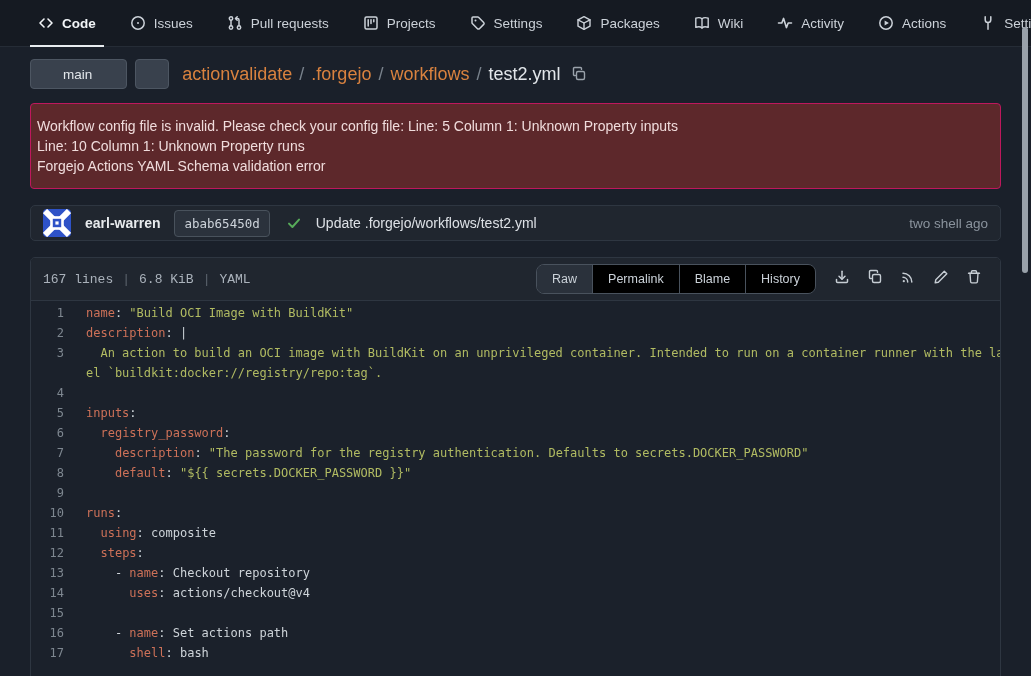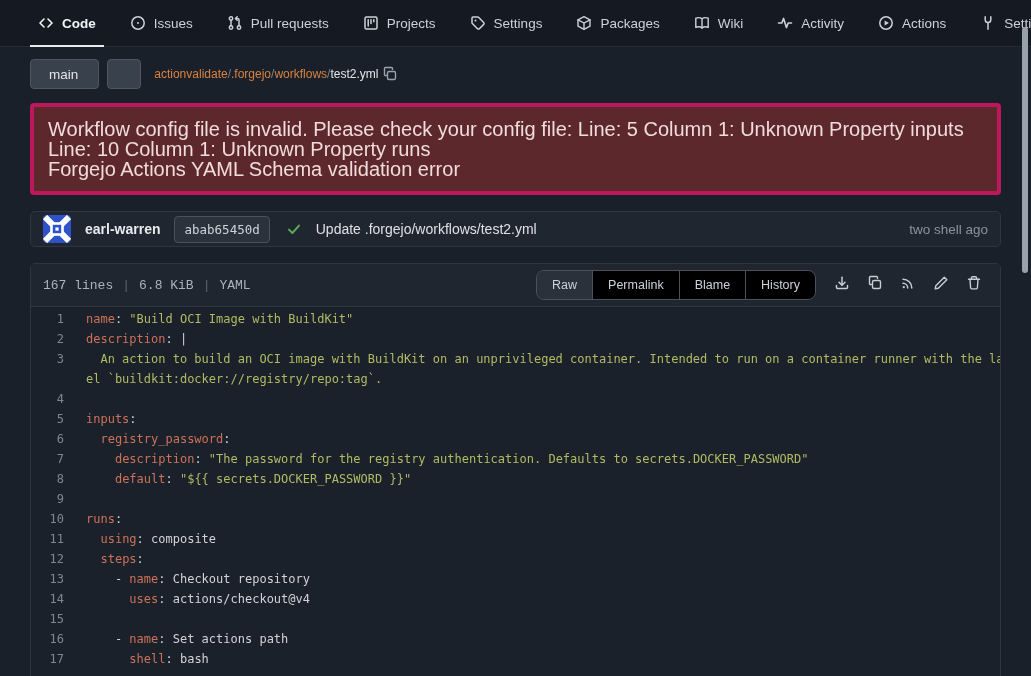--- a/index.html
+++ b/index.html
@@ -29,33 +29,33 @@
   }
   .nav-spacer { flex:1; }
 
   
   .toolbar { margin:12px 30px 0; display:flex; align-items:center; height:30px; }
   .btn {
     display:flex; align-items:center; gap:7px; height:30px;
     background:#39414d; border:1px solid #4d5662; border-radius:4px;
     color:#e2e6ea; font-size:13.5px; cursor:pointer;
   }
-  .btn-branch { padding:0 11px; }
+  .btn-branch { padding:0 25px; }
   .btn-compare { width:34px; justify-content:center; margin-left:8px; }
   .caret { margin-left:2px; color:#aeb6bf; }
-  .breadcrumb { display:flex; align-items:center; margin-left:13px; font-size:12px; }
+  .breadcrumb { display:flex; align-items:center; gap:7px; margin-left:13px; font-size:18px; }
   .crumb-link { color:#d9823f; cursor:pointer; }
   .crumb-sep { color:#79828c; }
   .crumb-current { color:#e2e6ea; }
   .crumb-copy { color:#9aa2ab; margin-left:4px; cursor:pointer; }
 
   
   .error-banner {
-    margin:14px 30px 0; background:#5d282b; border:4px solid #be185d; border-radius:4px;
-    padding:12px 14px; color:#f0dcdc; font-size:20px; line-height:20px;
+    margin:14px 30px 0; background:#5d282b; border:1px solid #be185d; border-radius:4px;
+    padding:12px 6px; color:#f0dcdc; font-size:14px; line-height:20px;
   }
 
   
   .commit-box {
     margin:16px 30px 0; height:36px; background:#20262f; border:1px solid #2e3641;
     border-radius:5px; display:flex; align-items:center; padding:0 12px; gap:14px; font-size:14px;
   }
   .avatar { width:28px; height:28px; border-radius:4px; flex-shrink:0; }
   .avatar svg { width:28px; height:28px; display:block; }
   .commit-author { font-weight:bold; color:#e8ebee; }

